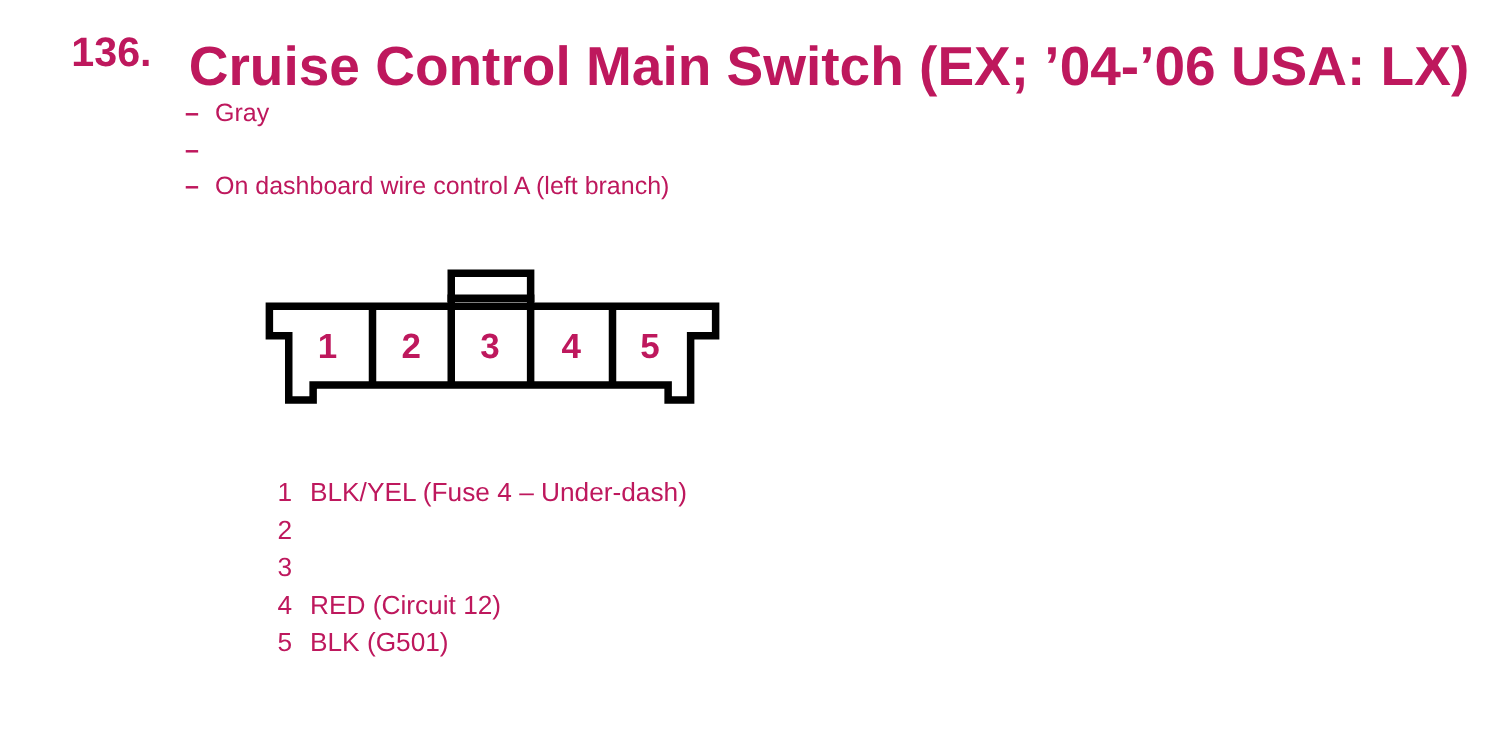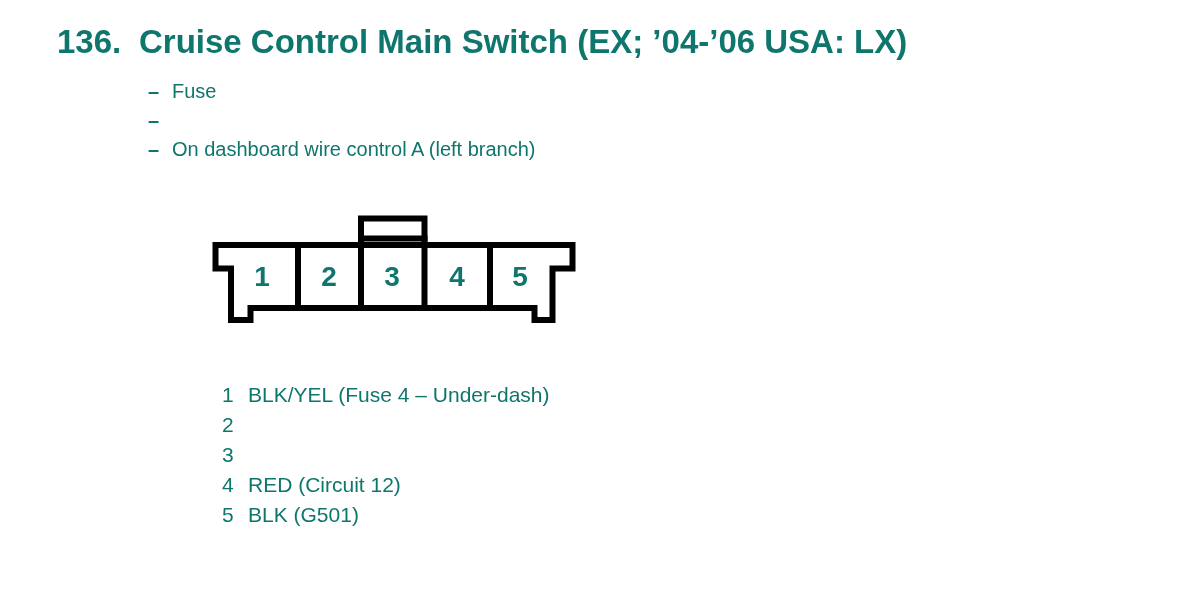--- a/index.html
+++ b/index.html
@@ -1,41 +1,41 @@
 <!DOCTYPE html>
 <html><head>
 <meta charset="utf-8">
 <style>
   html, body { margin: 0; padding: 0; background: #ffffff; }
   .page {
     position: relative;
     width: 1200px;
     height: 590px;
     background: #ffffff;
-    color: #0f766e;
+    color: #be185d;
     font-family: "Liberation Sans", sans-serif;
     overflow: hidden;
   }
 
   
   .doc-number {
     position: absolute;
     left: 57px;
     top: 25px;
     font-size: 33px;
     font-weight: bold;
     line-height: 33px;
     white-space: nowrap;
   }
   .doc-title {
     position: absolute;
     left: 139px;
     top: 25px;
-    margin: 0;
-    font-size: 33px;
+    margin: 12px;
+    font-size: 44px;
     font-weight: bold;
     line-height: 33px;
     white-space: nowrap;
   }
 
   
   .notes {
     position: absolute;
     left: 148px;
     top: 77px;
@@ -92,21 +92,21 @@
 <body>
 
 <div class="page">
 
   <span class="doc-number">136.</span>
   <h1 class="doc-title">Cruise Control Main Switch (EX; ’04-’06 USA: LX)</h1>
 
   <ul class="notes">
     <li class="note-line">
       <span class="note-dash">–</span>
-      <span class="note-text">Fuse</span>
+      <span class="note-text">Gray</span>
     </li>
     <li class="note-line">
       <span class="note-dash">–</span>
     </li>
     <li class="note-line">
       <span class="note-dash">–</span>
       <span class="note-text">On dashboard wire control A (left branch)</span>
     </li>
   </ul>
 

